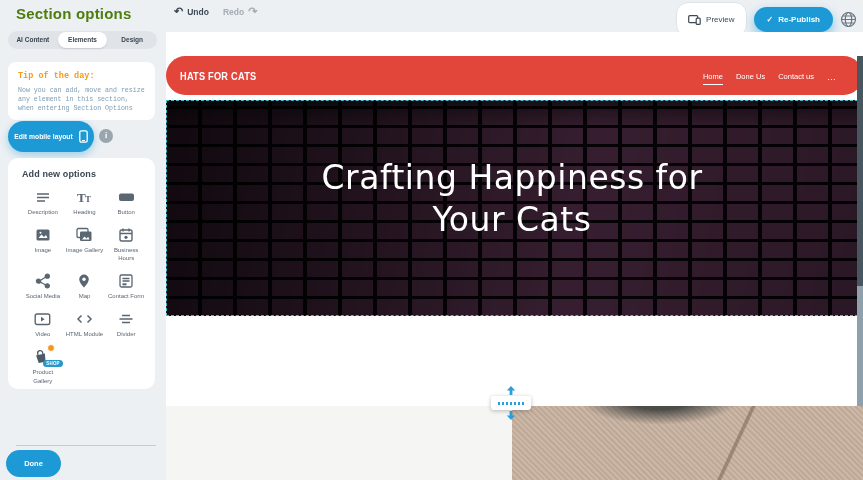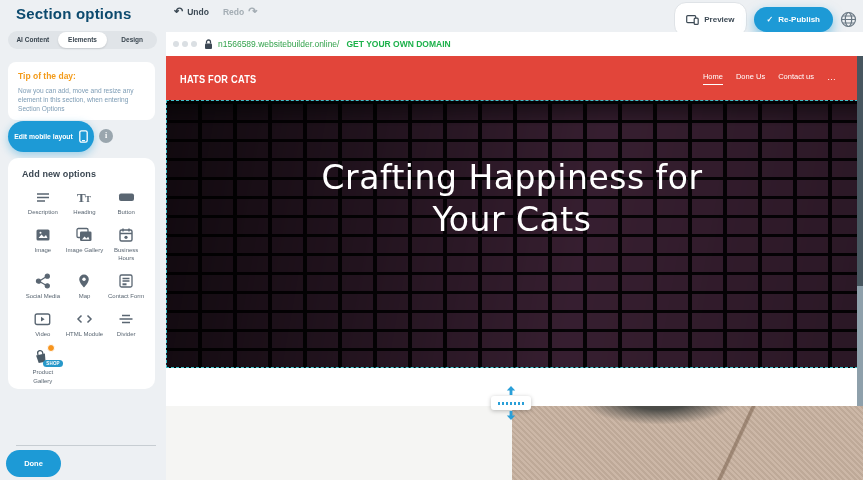--- a/index.html
+++ b/index.html
@@ -1,36 +1,36 @@
 <!DOCTYPE html>
 <html><head>
 <meta charset="utf-8">
 <style>
   * { margin:0; padding:0; box-sizing:border-box; }
   html,body { width:863px; height:480px; overflow:hidden; }
   body { font-family:"Liberation Sans", sans-serif; background:#edf0f3; }
   .app { position:relative; width:863px; height:480px; background:#edf0f3; overflow:hidden; }
 
   
-  .page-title { position:absolute; left:16px; top:5px; font-size:15px; font-weight:bold; color:#0c4a6e; letter-spacing:.2px; }
+  .page-title { position:absolute; left:16px; top:5px; font-size:15px; font-weight:bold; color:#4d7c0f; letter-spacing:.2px; }
   .undo-redo { position:absolute; left:174px; top:6px; display:flex; align-items:center; gap:14px; }
   .tb-btn { display:flex; align-items:center; gap:4px; font-size:8.5px; font-weight:bold; background:none; border:none; cursor:pointer; }
   .tb-btn.undo { color:#3d4a55; }
   .tb-btn.redo { color:#a4adb4; }
   .tb-icon { font-size:11px; line-height:1; }
   .top-right { position:absolute; right:6px; top:2px; display:flex; align-items:center; gap:7px; }
-  .preview-btn { display:flex; align-items:center; gap:5px; height:35px; padding:0 11px; background:#fff; border:1px solid #dfe3e7; border-radius:12px; font-size:8px; font-weight:bold; color:#3d4a55; cursor:pointer; }
+  .preview-btn { display:flex; align-items:center; gap:5px; height:35px; padding:0 11px; background:#fff; border:1px solid #dfe3e7; border-radius:12px; font-size:8px; font-weight:normal; color:#3d4a55; cursor:pointer; }
   .republish-btn { display:flex; align-items:center; gap:5px; height:25px; padding:0 13px; background:#1d9ad6; border:none; border-radius:13px; font-size:8px; font-weight:bold; color:#fff; cursor:pointer; box-shadow:0 5px 12px rgba(29,154,214,.55); }
   .globe-btn { background:none; border:none; cursor:pointer; display:flex; }
 
   
   .tabs { position:absolute; left:8px; top:31px; width:149px; height:18px; background:#e0e4e8; border-radius:9px; display:flex; align-items:center; }
   .tab { flex:1; text-align:center; font-size:6.5px; font-weight:bold; color:#39454f; line-height:16px; cursor:pointer; border-radius:8px; }
   .tab.active { background:#fff; height:16px; box-shadow:0 1px 2px rgba(0,0,0,.12); }
-  .tip-card { position:absolute; left:8px; top:62px; width:147px; height:58px; background:#fff; border-radius:8px; padding:9px 10px; }
+  .tip-card { position:absolute; left:8px; top:62px; width:147px; height:58px; background:#fff; border-radius:8px; padding:9px 10px;font-family:Liberation Mono, monospace; }
   .tip-title { font-size:8.5px; font-weight:bold; color:#f39b1a; }
   .tip-body { margin-top:5px; font-size:6.6px; color:#7d9cb5; line-height:1.4; }
   .edit-mobile-btn { position:absolute; left:8px; top:121px; width:86px; height:31px; background:#1d9ad6; border:none; border-radius:16px; color:#fff; font-size:6.8px; font-weight:bold; display:flex; align-items:center; justify-content:center; gap:6px; cursor:pointer; box-shadow:0 3px 8px rgba(29,154,214,.4); }
   .info-icon { position:absolute; left:99px; top:129px; width:14px; height:14px; border-radius:50%; background:#9aa6ae; color:#fff; font-size:8px; font-weight:bold; text-align:center; line-height:14px; font-family:"Liberation Serif", serif; cursor:pointer; }
   .add-card { position:absolute; left:8px; top:158px; width:147px; height:231px; background:#fff; border-radius:10px; padding:11px 8px 6px 14px; overflow:hidden; }
   .add-title { font-size:9px; font-weight:bold; color:#3b4752; letter-spacing:.1px; }
   .el-grid { margin-top:10px; display:grid; grid-template-columns:repeat(3,1fr); row-gap:11px; }
   .el-item { display:flex; flex-direction:column; align-items:center; text-align:center; color:#5a6672; cursor:pointer; position:relative; }
   .el-item svg { display:block; }
   .el-label { margin-top:3px; font-size:6px; color:#5a6672; line-height:1.35; max-width:38px; }
@@ -41,28 +41,28 @@
   .done-btn { position:absolute; left:6px; top:450px; width:55px; height:27px; background:#1d9ad6; border:none; border-radius:14px; color:#fff; font-size:7.5px; font-weight:bold; cursor:pointer; }
 
   
   .preview { position:absolute; left:166px; top:32px; width:697px; height:448px; background:#fff; }
   .browser-bar { position:absolute; left:0; top:0; width:697px; height:24px; background:#fff; display:flex; align-items:center; padding-left:7px; }
   .dots { display:flex; gap:3px; margin-right:7px; }
   .dot { width:6px; height:6px; border-radius:50%; background:#dadfe3; }
   .url { margin-left:5px; font-size:8.5px; color:#33a24c; }
   .domain-cta { margin-left:7px; font-size:8.5px; font-weight:bold; color:#1cb14a; cursor:pointer; }
 
-  .site-header { position:absolute; left:0; top:24px; width:697px; height:45px; background:#e2453a; display:flex; align-items:center; }
+  .site-header { position:absolute; left:0; top:24px; width:697px; height:39px; background:#e2453a; display:flex; align-items:center;border-radius:22px; }
   .logo { margin-left:14px; color:#fff; font-size:11.5px; font-weight:bold; letter-spacing:.3px; transform:scaleX(.8); transform-origin:left center; white-space:nowrap; }
   .nav { position:absolute; right:26px; top:0; height:44px; display:flex; align-items:center; gap:13px; }
   .nav a { color:#fff; font-size:7.5px; text-decoration:none; padding-bottom:3px; cursor:pointer; }
   .nav a.active { border-bottom:1.5px solid #fff; }
   .nav .more { font-size:9px; letter-spacing:1px; }
 
-  .hero { position:absolute; left:0; top:68px; width:692px; height:268px;
+  .hero { position:absolute; left:0; top:68px; width:692px; height:216px;
     background-color:#0b0609;
     background-image:
       linear-gradient(180deg, rgba(0,0,0,.5) 0px, rgba(0,0,0,0) 26px),
       linear-gradient(100deg, rgba(0,0,0,.72) 0%, rgba(0,0,0,.42) 30%, rgba(0,0,0,.08) 60%, rgba(0,0,0,.28) 100%),
       repeating-linear-gradient(0deg, rgba(6,3,6,0) 0px, rgba(6,3,6,0) 16px, #060306 16px, #060306 19px),
       repeating-linear-gradient(90deg, #3b2134 0px, #3b2134 31px, #060306 31px, #060306 35px);
     border:1px dashed #3fc3cd; }
   .hero-inner { position:relative; width:100%; height:100%; text-align:center; }
   .hero-h1 { padding-top:56px; font-family:"DejaVu Sans", sans-serif; font-weight:400; font-size:33px; line-height:1.28; color:#fff; letter-spacing:.5px; }
   .hero-h1 span { display:block; }
@@ -277,33 +277,20 @@
       </div>
 
     </div>
   </div>
 
   <div class="panel-divider"></div>
   <button class="done-btn">Done</button>
 
   <div class="preview">
 
-    <div class="browser-bar">
-      <div class="dots">
-        <span class="dot"></span>
-        <span class="dot"></span>
-        <span class="dot"></span>
-      </div>
-      <svg width="9" height="11" viewBox="0 0 9 11">
-          <rect x="1" y="4.5" width="7" height="5.5" rx="1" fill="#3d4854"></rect>
-          <path d="M2.5 4.5V3a2 2 0 0 1 4 0v1.5" fill="none" stroke="#3d4854" stroke-width="1.3"></path>
-        </svg>
-      <span class="url">n1566589.websitebuilder.online/</span>
-      <span class="domain-cta">GET YOUR OWN DOMAIN</span>
-    </div>
 
     <div class="site-header">
       <div class="logo">HATS FOR CATS</div>
       <nav class="nav">
         <a class="active">Home</a>
         <a>Done Us</a>
         <a>Contact us</a>
         <a class="more">…</a>
       </nav>
     </div>

